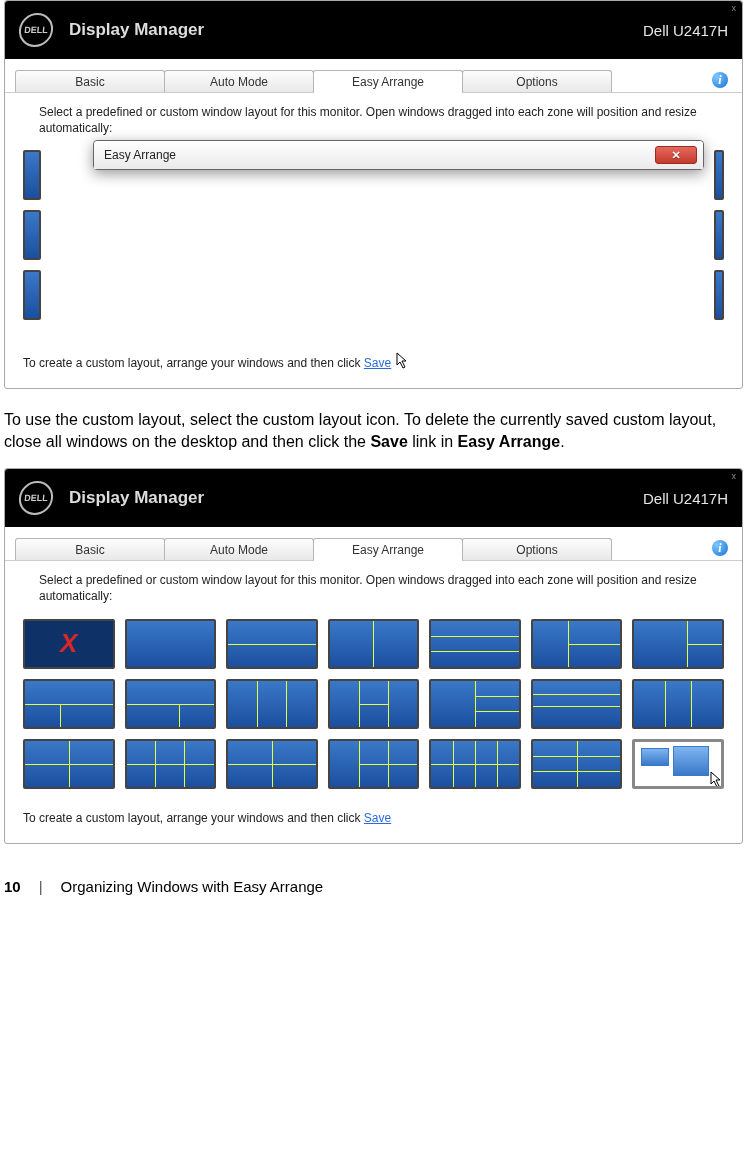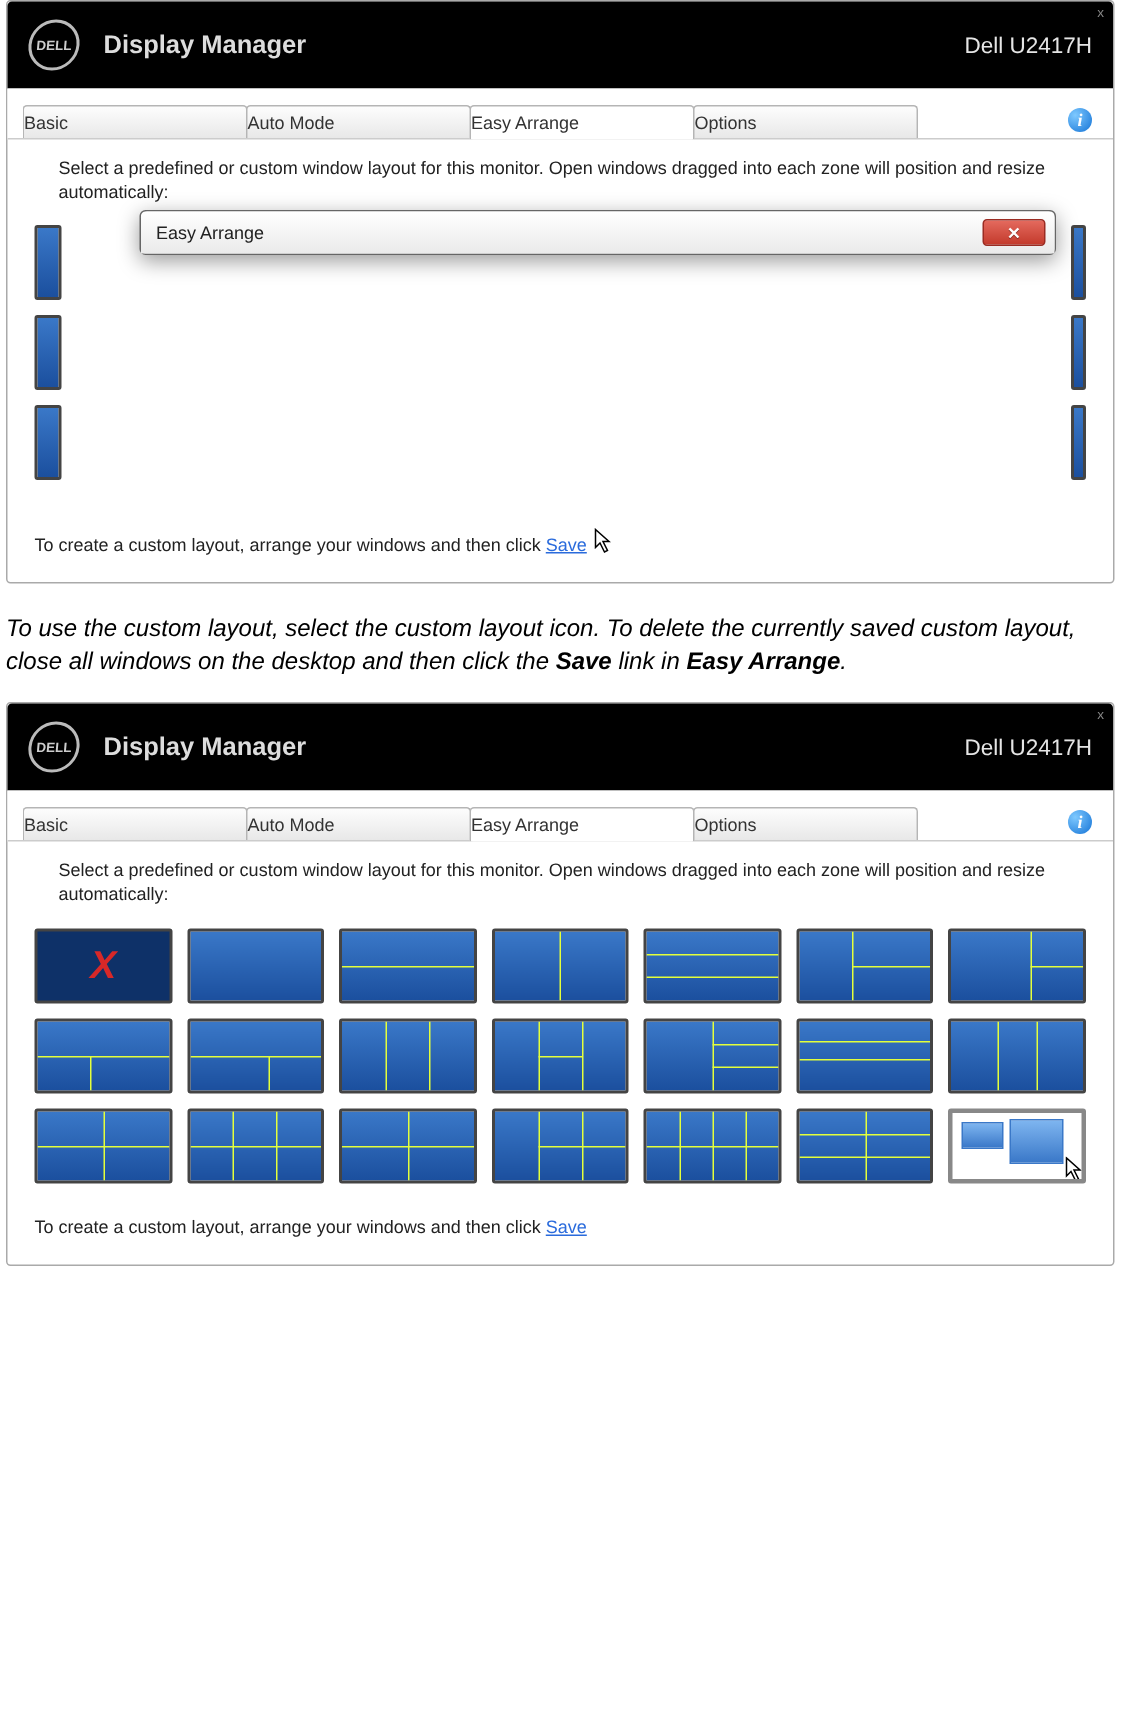--- a/index.html
+++ b/index.html
@@ -43,21 +43,21 @@
     display: flex; align-items: flex-end;
     padding: 6px 10px 0 10px; height: 34px;
     border-bottom: 1px solid #ccc;
     background: #fff;
   }
   .tab {
     flex: 1; max-width: 150px;
     border: 1px solid #b5b5b5;
     border-bottom: none;
     background: linear-gradient(#fdfdfd,#e8e8e8);
-    text-align: left; font-size: 12px;
+    text-align: center; font-size: 12px;
     padding: 4px 0 3px 0; margin-right: -1px;
     border-top-left-radius: 3px; border-top-right-radius: 3px;
     color: #333;
   }
   .tab.active {
     background: #fff; position: relative; top: 1px;
     padding-bottom: 4px; font-weight: 500;
   }
   .info-icon {
     width: 16px; height: 16px; border-radius: 50%;
@@ -131,21 +131,21 @@
     border-bottom-left-radius:4px; border-bottom-right-radius:4px;
   }
   .ok-btn {
     background: linear-gradient(#eaf4ff,#cde5fb);
     border:1px solid #3a89d8; border-radius:3px;
     padding: 3px 30px; font-size:12px; color:#222;
   }
   .bg-thumbs { position:absolute; left:0; right:0; top:0; display:flex; gap:10px; }
   .bg-thumbs .stub { width:18px; height:50px; background:linear-gradient(#3a78c8,#1b4f9e); border:2px solid #444; border-radius:2px; }
   .bg-col { display:flex; flex-direction:column; gap:10px; }
-  .doc-para { font-size:16px; line-height:1.35; margin: 20px 0 16px 0; font-style: italic; }
+  .doc-para { font-size:16px; line-height:1.35; margin: 20px 0 16px 0; }
   .doc-para b { font-weight:700; }
   .page-footer {
     display:flex; align-items:center; gap:18px;
     font-size:15px; margin-top:34px; padding-bottom:10px;
   }
   .page-footer .pn { font-weight:700; }
   .page-footer .sep { color:#555; }
   .cursor-abs { position:absolute; }
 </style>
 </head>
@@ -322,14 +322,19 @@
           </span>
         </div>
       </div>
 
       <div class="footer-line">
         <span>To create a custom layout, arrange your windows and then click </span><a class="save-link">Save</a>
       </div>
     </div>
   </div>
 
+  <div class="page-footer">
+    <span class="pn">10</span>
+    <span class="sep">|</span>
+    <span>Organizing Windows with Easy Arrange</span>
+  </div>
 
 </div>
 
 </body></html>

